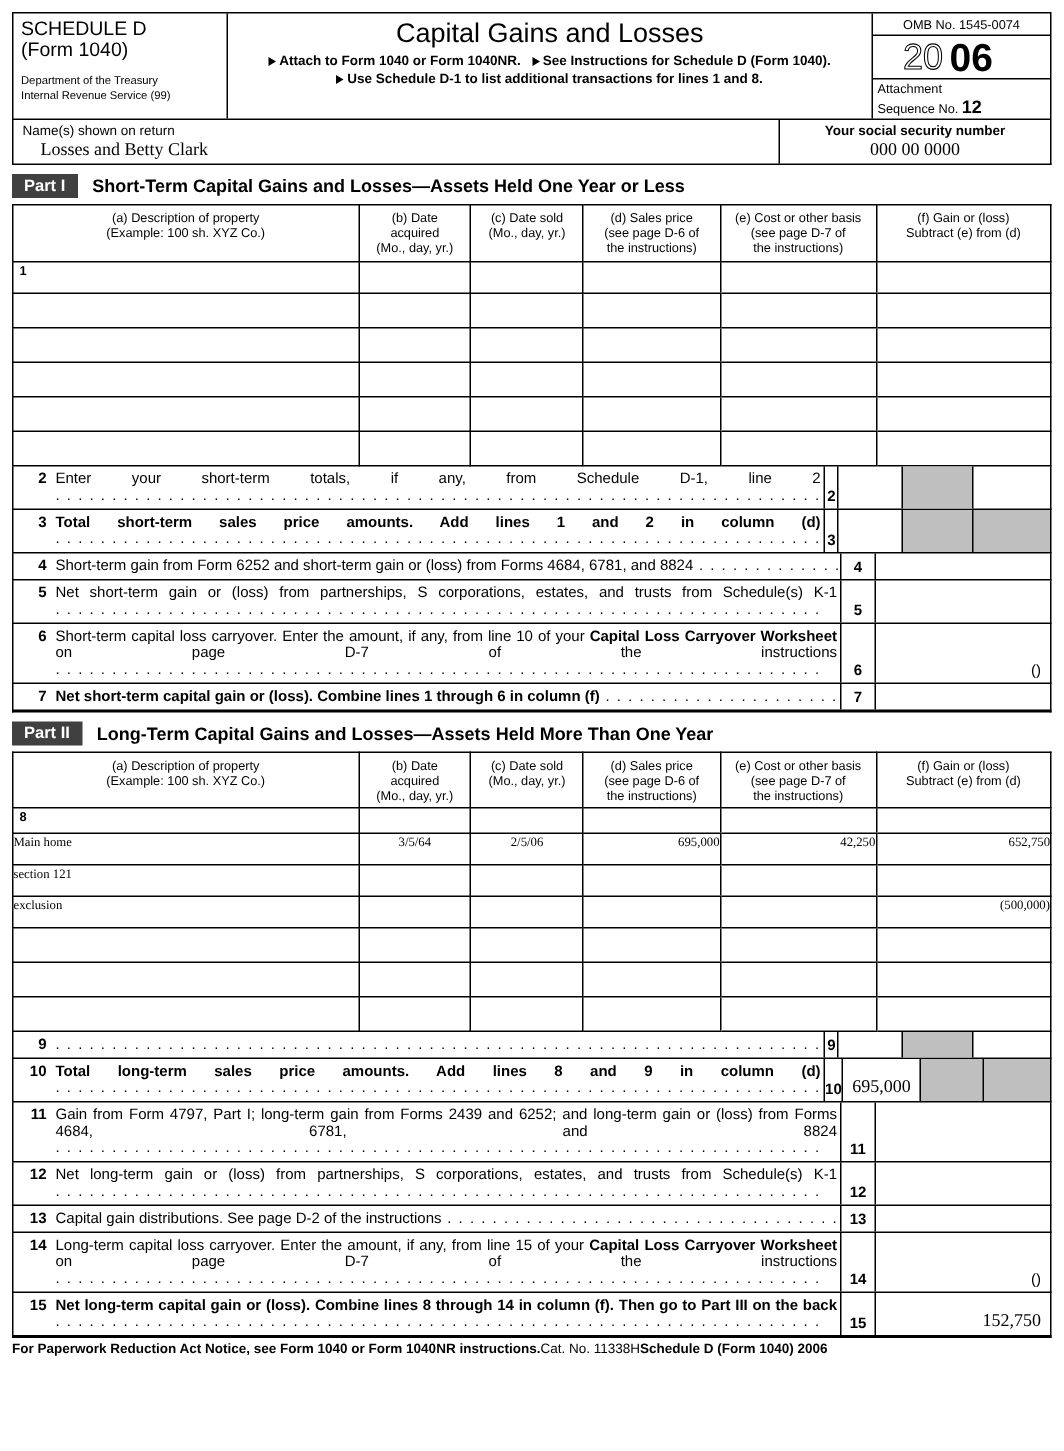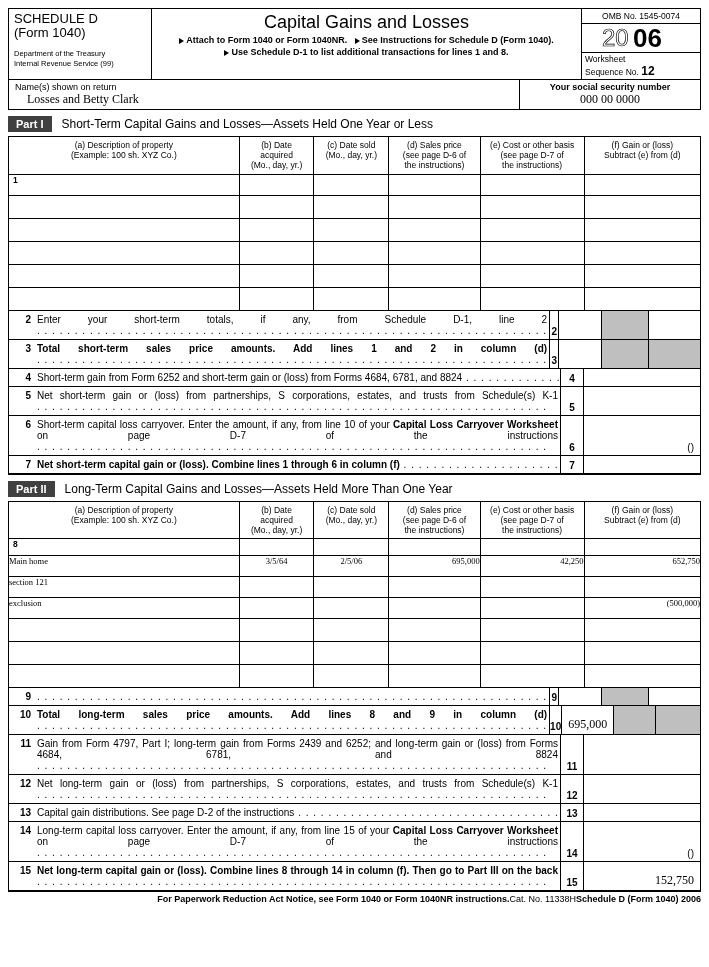--- a/index.html
+++ b/index.html
@@ -16,21 +16,21 @@
   .omb{font-size:8.5px;border-bottom:1px solid #000;padding:2px}
   .year{height:28px;border-bottom:1px solid #000;position:relative}
   .year-svg{display:block;margin:0 auto}
   .seq{font-size:8.5px;padding:1px 3px;text-align:left}
   .names-row{border:1px solid #000;border-top:none;display:flex}
   .names{flex:1;padding:2px 6px;font-size:9px}
   .ssn-box{width:176px;border-left:1px solid #000;text-align:center;font-size:9px;padding:2px 2px 0}
   .handwrite{font-family:"Comic Sans MS","Segoe Script",cursive;font-size:12px}
   .part-hdr{margin-top:6px;font-size:12px;display:flex;align-items:center}
   .part-lbl{background:#404040;color:#fff;font-weight:bold;padding:2px 8px;margin-right:10px;font-size:11px}
-  .part-title{font-weight:normal}
+  .part-title{font-weight:bold}
   .tbl{border-collapse:collapse;width:100%;margin-top:4px;table-layout:fixed}
   .tbl th,.tbl td{border:1px solid #000;font-size:8.5px;padding:0;vertical-align:top}
   .tbl th{font-weight:normal;text-align:center;padding:3px 2px;line-height:1.2}
   .col-a{width:222px}
   .col-b{width:72px}
   .col-c{width:72px}
   .col-d{width:88px}
   .col-e{width:100px}
   .col-f{width:112px}
   .entry-cell{height:20px;padding:1px 4px;text-align:center}
@@ -42,21 +42,21 @@
   .line-num{width:22px;text-align:right;padding:3px 6px 3px 0;font-weight:bold;font-size:10px;flex-shrink:0}
   .line-txt{flex:1;padding:3px 2px 3px 0;font-size:10px;text-align:justify}
   .dots::after{content:" . . . . . . . . . . . . . . . . . . . . . . . . . . . . . . . . . . . . . . . . . . . . . . . . . . . . . . . . . . . . . . . . . . . .";letter-spacing:1px;white-space:nowrap;overflow:hidden}
   .dots{overflow:hidden;white-space:nowrap}
   .smallbox{width:22px;border-left:1px solid #000;text-align:center;font-weight:bold;font-size:10px;display:flex;align-items:flex-end;justify-content:center;padding-bottom:2px}
   .valbox{border-left:1px solid #000;text-align:right;padding:2px 6px;display:flex;align-items:flex-end;justify-content:flex-end}
   .valbox.grey{}
   .w-d{width:78px}
   .w-e{width:92px}
   .w-f{width:104px}
-  .footer{display:flex;justify-content:flex-end;font-size:9px;margin-top:2px}
+  .footer{display:flex;justify-content:flex-start;font-size:9px;margin-top:2px}
   .tri{display:inline-block;width:0;height:0;border-top:3px solid transparent;border-bottom:3px solid transparent;border-left:5px solid #000;vertical-align:middle;margin-right:2px}
   .paren-l{float:left}
   .paren-r{float:right}
 </style>
 </head>
 <body>
 
 <div class="hdr row">
   <div class="hdr-l">
     <div class="sched">SCHEDULE D</div>
@@ -76,21 +76,21 @@
   </div>
   <div class="hdr-r">
     <div class="omb">OMB No. 1545-0074</div>
     <div class="year">
       <svg class="year-svg" width="78" height="28" viewBox="0 0 78 28">
         <text x="0" y="22" font-family="Helvetica" font-size="24" fill="none" stroke="#000" stroke-width="0.7">20</text>
         <text x="31" y="23" font-family="Helvetica" font-size="26" font-weight="bold" fill="#000">06</text>
       </svg>
     </div>
     <div class="seq">
-      <span>Worksheet</span><br>
+      <span>Attachment</span><br>
       <span>Sequence No. </span><b style="font-size:12px">12</b>
     </div>
   </div>
 </div>
 
 <div class="names-row">
   <div class="names">
     <span>Name(s) shown on return</span><br>
     <span class="handwrite" style="padding-left:12px">Losses and Betty Clark</span>
   </div>

